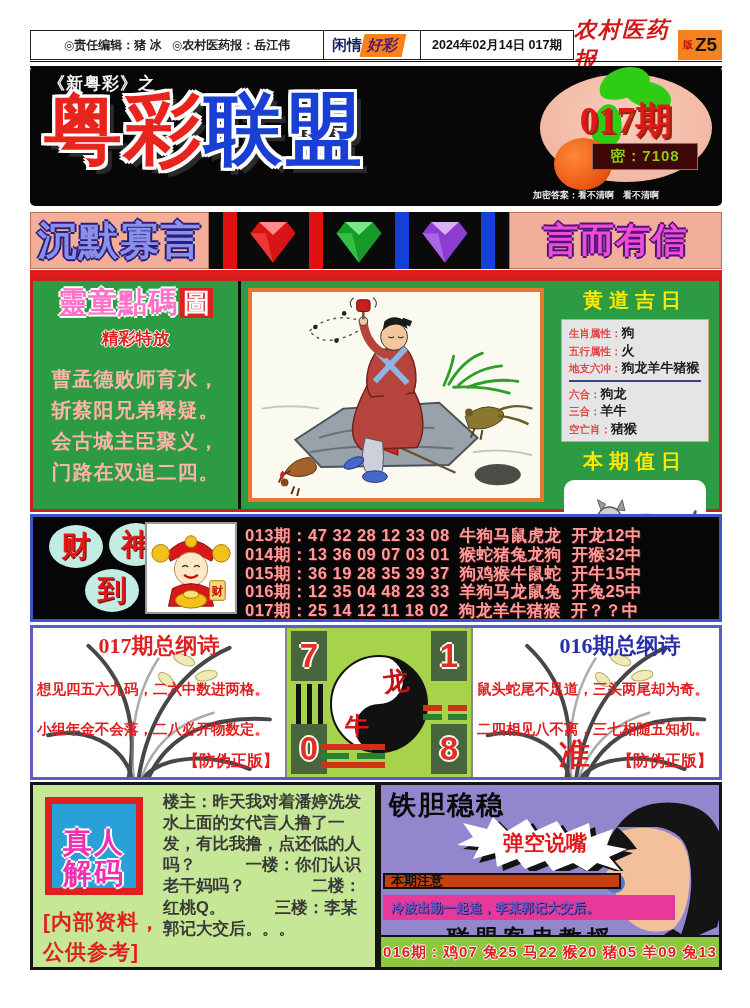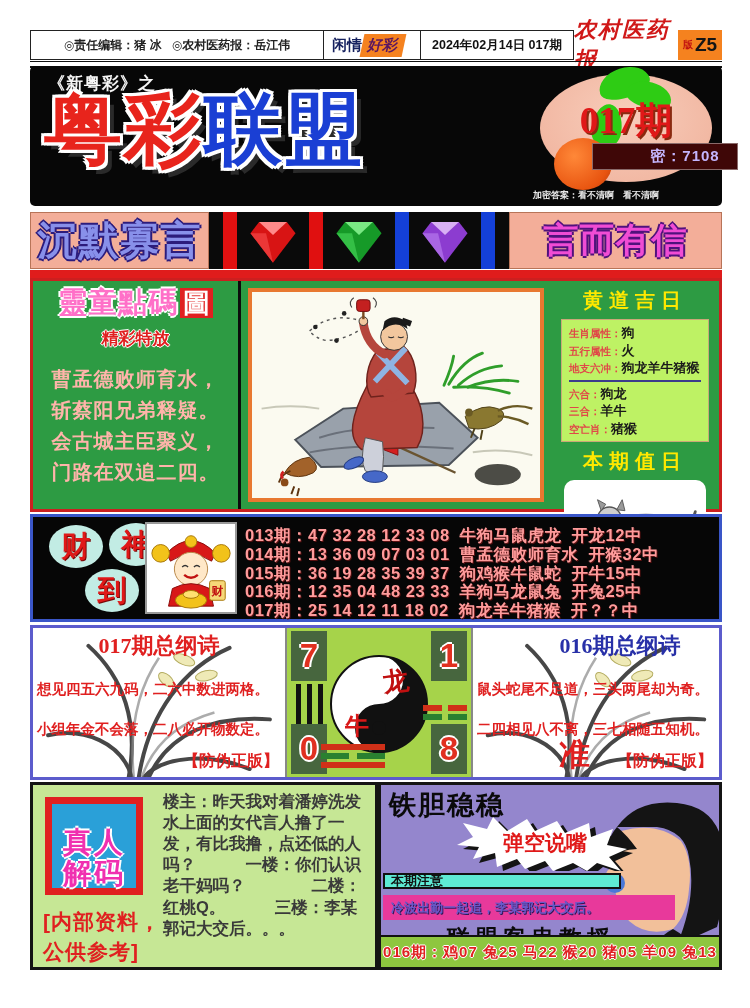--- a/index.html
+++ b/index.html
@@ -24,21 +24,21 @@
   #mast{left:30px;top:66px;width:692px;height:140px;background:#070707;border-radius:5px;}
   .mast-series{position:absolute;left:18px;top:6px;color:#f5f5f5;font-size:17px;font-weight:900;letter-spacing:1px;}
   .mast-title{position:absolute;left:14px;top:24px;font-size:78px;font-weight:900;letter-spacing:2px;line-height:1;}
   .ow{text-shadow:-3px 0 #fff,3px 0 #fff,0 -3px #fff,0 3px #fff,-3px -3px #fff,3px 3px #fff,-3px 3px #fff,3px -3px #fff,7px 7px 0 #2a2a2a;}
   .t-red{color:#e8241c;}
   .t-blue{color:#1a3fd4;}
   .mast-oval{position:absolute;right:10px;top:8px;width:172px;height:108px;border-radius:50%;background:radial-gradient(ellipse at 50% 40%,#f8cdbb 0%,#f2b9a4 70%,#e8a38c 100%);}
   .leaf{position:absolute;background:#2ecc14;border-radius:50% 50% 50% 50%/60% 60% 40% 40%;}
   .mast-issue{position:absolute;width:100%;text-align:center;top:22px;font-family:"Liberation Serif","DejaVu Serif",serif;font-size:37px;font-weight:900;color:#e01818;text-shadow:2px 2px 0 #8a2a10;}
   .persimmon{position:absolute;left:14px;bottom:-8px;width:58px;height:52px;border-radius:50%;background:radial-gradient(circle at 35% 35%,#ff8838,#e85410 70%,#b03808);}
-  .pass-box{position:absolute;left:52px;bottom:12px;width:104px;height:25px;background:#3f0707;border:1px solid #8a6a6a;display:flex;align-items:center;justify-content:center;font-size:15px;font-weight:bold;color:#c4b5fd;letter-spacing:1px;padding-left:40px;}
+  .pass-box{position:absolute;left:52px;bottom:12px;width:104px;height:25px;background:#3f0707;border:1px solid #8a6a6a;display:flex;align-items:center;justify-content:center;font-size:15px;font-weight:bold;color:#84cc16;letter-spacing:1px;}
   .cipher{position:absolute;right:16px;bottom:4px;width:220px;text-align:center;color:#e8e8e8;font-size:9px;font-weight:bold;}
 
   
   #banner{left:30px;top:212px;width:692px;height:57px;display:flex;}
   .ban-pink{background:#f3ae99;border:1px solid #b87458;display:flex;align-items:center;justify-content:center;}
   .ban-l{flex:0 0 177px;}
   .ban-r{flex:0 0 211px;}
   .ban-mid{flex:1;background:#0a0a0a;display:flex;align-items:center;justify-content:center;gap:10px;}
   .ban-word-l{font-size:40px;font-weight:900;color:#8890ea;letter-spacing:1px;text-shadow:-2px 0 #2c1c7c,2px 0 #2c1c7c,0 -2px #2c1c7c,0 2px #2c1c7c;}
   .ban-word-r{font-size:35px;font-weight:900;color:#f04cd4;letter-spacing:1px;text-shadow:-2px 0 #50127c,2px 0 #50127c,0 -2px #50127c,0 2px #50127c;}
@@ -52,21 +52,21 @@
   .main-left{flex:0 0 205px;border-right:3px solid #0c0c0c;position:relative;}
   .lt-title{margin-top:2px;text-align:center;}
   .lt-main{font-size:29px;font-weight:900;color:#ff70c8;letter-spacing:1px;text-shadow:-2px 0 #fff,2px 0 #fff,0 -2px #fff,0 2px #fff;}
   .lt-box{font-size:27px;font-weight:900;color:#fff;background:#e02020;padding:0 3px;margin-left:2px;}
   .lt-sub{text-align:center;margin-top:4px;font-size:17px;font-weight:900;color:#e02020;text-shadow:-1px 0 #fff,1px 0 #fff,0 -1px #fff,0 1px #fff;}
   .lt-poem{margin-top:14px;text-align:center;font-size:20px;font-weight:900;color:#ffb4aa;line-height:1.55;letter-spacing:1px;}
   .main-center{flex:0 0 310px;position:relative;padding:7px;box-sizing:border-box;}
   .pic-frame{width:100%;height:100%;background:#fdfcf4;border:4px solid #e87830;box-sizing:border-box;}
   .main-right{flex:1;position:relative;}
   .zr-title{margin-top:6px;text-align:center;font-size:20px;font-weight:900;color:#ffe800;letter-spacing:6px;}
-  .z-box{margin:5px 10px 0 10px;background:#bef264;border:1px solid #caa878;padding:4px 7px;}
+  .z-box{margin:5px 10px 0 10px;background:#e5e5e5;border:1px solid #caa878;padding:4px 7px;}
   .z-row{display:flex;align-items:baseline;line-height:1.35;}
   .z-lab{font-size:10.5px;font-weight:900;color:#e04848;white-space:nowrap;}
   .z-val{font-size:13px;font-weight:bold;color:#1a1a1a;white-space:nowrap;}
   .z-div{border-top:2px solid #3c3c8c;margin:3px 0;}
   .duty-box{margin:5px 13px 0 13px;height:76px;background:#fff;border-radius:10px;display:flex;align-items:center;justify-content:center;}
 
   
   #results{left:30px;top:514px;width:692px;height:108px;background:#060606;border:3px solid #3a56c8;box-sizing:border-box;}
   .cs-oval{position:absolute;width:54px;height:43px;background:#c2ece4;border-radius:50%;display:flex;align-items:center;justify-content:center;font-size:29px;font-weight:900;color:#e01818;text-shadow:1px 1px 0 #7a0808;}
   .god-box{position:absolute;left:112px;top:5px;width:92px;height:92px;background:#fff;border:2px solid #999;box-sizing:border-box;}
@@ -106,21 +106,21 @@
   
   #bt-left{left:30px;top:782px;width:348px;height:188px;background:#c6e795;border:3px solid #141414;box-sizing:border-box;}
   .decode-badge{position:absolute;left:12px;top:12px;width:98px;height:98px;background:#2aa0d8;border:7px solid #e02020;box-sizing:border-box;display:flex;flex-direction:column;align-items:center;justify-content:flex-end;line-height:1.05;}
   .decode-badge span{font-size:29px;font-weight:900;color:#f030b0;letter-spacing:2px;text-shadow:-2px 0 #fff,2px 0 #fff,0 -2px #fff,0 2px #fff;}
   .decode-note{position:absolute;left:10px;top:122px;font-size:21px;font-weight:900;color:#e02020;line-height:1.45;letter-spacing:1px;}
   .joke{position:absolute;left:130px;top:6px;width:208px;font-size:16.5px;font-weight:bold;color:#3a3a3a;line-height:1.28;}
   #bt-right{left:378px;top:782px;width:344px;height:188px;background:#9486cd;border:3px solid #141414;box-sizing:border-box;overflow:hidden;}
   .td-title{position:absolute;left:8px;top:2px;font-size:27px;font-weight:900;color:#0a0a0a;letter-spacing:2px;z-index:3;}
   .burst{position:absolute;left:62px;top:28px;width:204px;height:58px;z-index:3;}
   .burst-text{position:absolute;left:0;top:14px;width:100%;text-align:center;font-size:21px;font-weight:900;color:#e01818;z-index:4;}
-  .notice-bar{position:absolute;left:2px;top:88px;width:238px;height:16px;background:#5eead4;border:2px solid #111;box-sizing:border-box;display:flex;align-items:center;z-index:2;}
+  .notice-bar{position:absolute;left:2px;top:88px;width:238px;height:16px;background:#c2410c;border:2px solid #111;box-sizing:border-box;display:flex;align-items:center;z-index:2;}
   .notice-bar span{font-size:13px;font-weight:900;color:#111;padding-left:6px;}
   .tip-bar{position:absolute;left:2px;top:110px;width:292px;height:25px;background:#e8399b;display:flex;align-items:center;z-index:2;}
   .tip-bar span{font-size:13px;font-weight:900;color:#6858c8;padding-left:8px;white-space:nowrap;text-shadow:1px 1px 0 #30185a;}
   .td-footer{position:absolute;left:0;top:138px;width:300px;text-align:center;font-size:23px;font-weight:900;color:#0a0a0a;letter-spacing:5px;z-index:3;}
   .face-svg{position:absolute;right:-8px;top:12px;z-index:1;}
   .green-bar{position:absolute;left:0;bottom:0;width:100%;height:30px;background:#8ec63f;border-top:2px solid #111;display:flex;align-items:center;justify-content:center;z-index:5;}
   .green-bar span{font-size:15px;font-weight:900;color:#e02020;letter-spacing:1px;text-shadow:-1px 0 #fff,1px 0 #fff,0 -1px #fff,0 1px #fff;}
 </style>
 </head>
 <body>
@@ -329,21 +329,21 @@
         <path d="M38 52 q7 6 14 0" stroke="#c01010" fill="none" stroke-width="2.5"></path>
         <path d="M26 66 q19 -10 38 0 l4 18 l-46 0 Z" fill="#d81818" stroke="#8a0c0c"></path>
         <ellipse cx="45" cy="78" rx="16" ry="8" fill="#f2c21a" stroke="#a87808"></ellipse>
         <ellipse cx="45" cy="72" rx="8" ry="4" fill="#ffe070" stroke="#a87808"></ellipse>
         <rect x="64" y="58" width="16" height="20" rx="2" fill="#f6d878" stroke="#a87808"></rect>
         <text x="72" y="73" font-size="12" text-anchor="middle" fill="#c01010" font-weight="bold">财</text>
       </svg>
     </div>
     <div class="res-rows">
       <div class="res-row"><span>013期：</span><span>47 32 28 12 33 08</span><span class="gap"></span><span>牛狗马鼠虎龙</span><span class="gap"></span><span>开龙12中</span></div>
-      <div class="res-row"><span>014期：</span><span>13 36 09 07 03 01</span><span class="gap"></span><span>曹孟德败师育水</span><span class="gap"></span><span>开猴32中</span></div>
+      <div class="res-row"><span>014期：</span><span>13 36 09 07 03 01</span><span class="gap"></span><span>猴蛇猪兔龙狗</span><span class="gap"></span><span>开猴32中</span></div>
       <div class="res-row"><span>015期：</span><span>36 19 28 35 39 37</span><span class="gap"></span><span>狗鸡猴牛鼠蛇</span><span class="gap"></span><span>开牛15中</span></div>
       <div class="res-row"><span>016期：</span><span>12 35 04 48 23 33</span><span class="gap"></span><span>羊狗马龙鼠兔</span><span class="gap"></span><span>开兔25中</span></div>
       <div class="res-row"><span>017期：</span><span>25 14 12 11 18 02</span><span class="gap"></span><span>狗龙羊牛猪猴</span><span class="gap"></span><span>开？？中</span></div>
     </div>
   </div>
 
   <div id="poems" class="abs">
     <div class="gp gp-left">
       <svg class="orchid" viewBox="0 0 250 150" preserveAspectRatio="none">
         <g stroke="#1a1a1a" fill="none" stroke-width="4" stroke-linecap="round" opacity="0.8">

